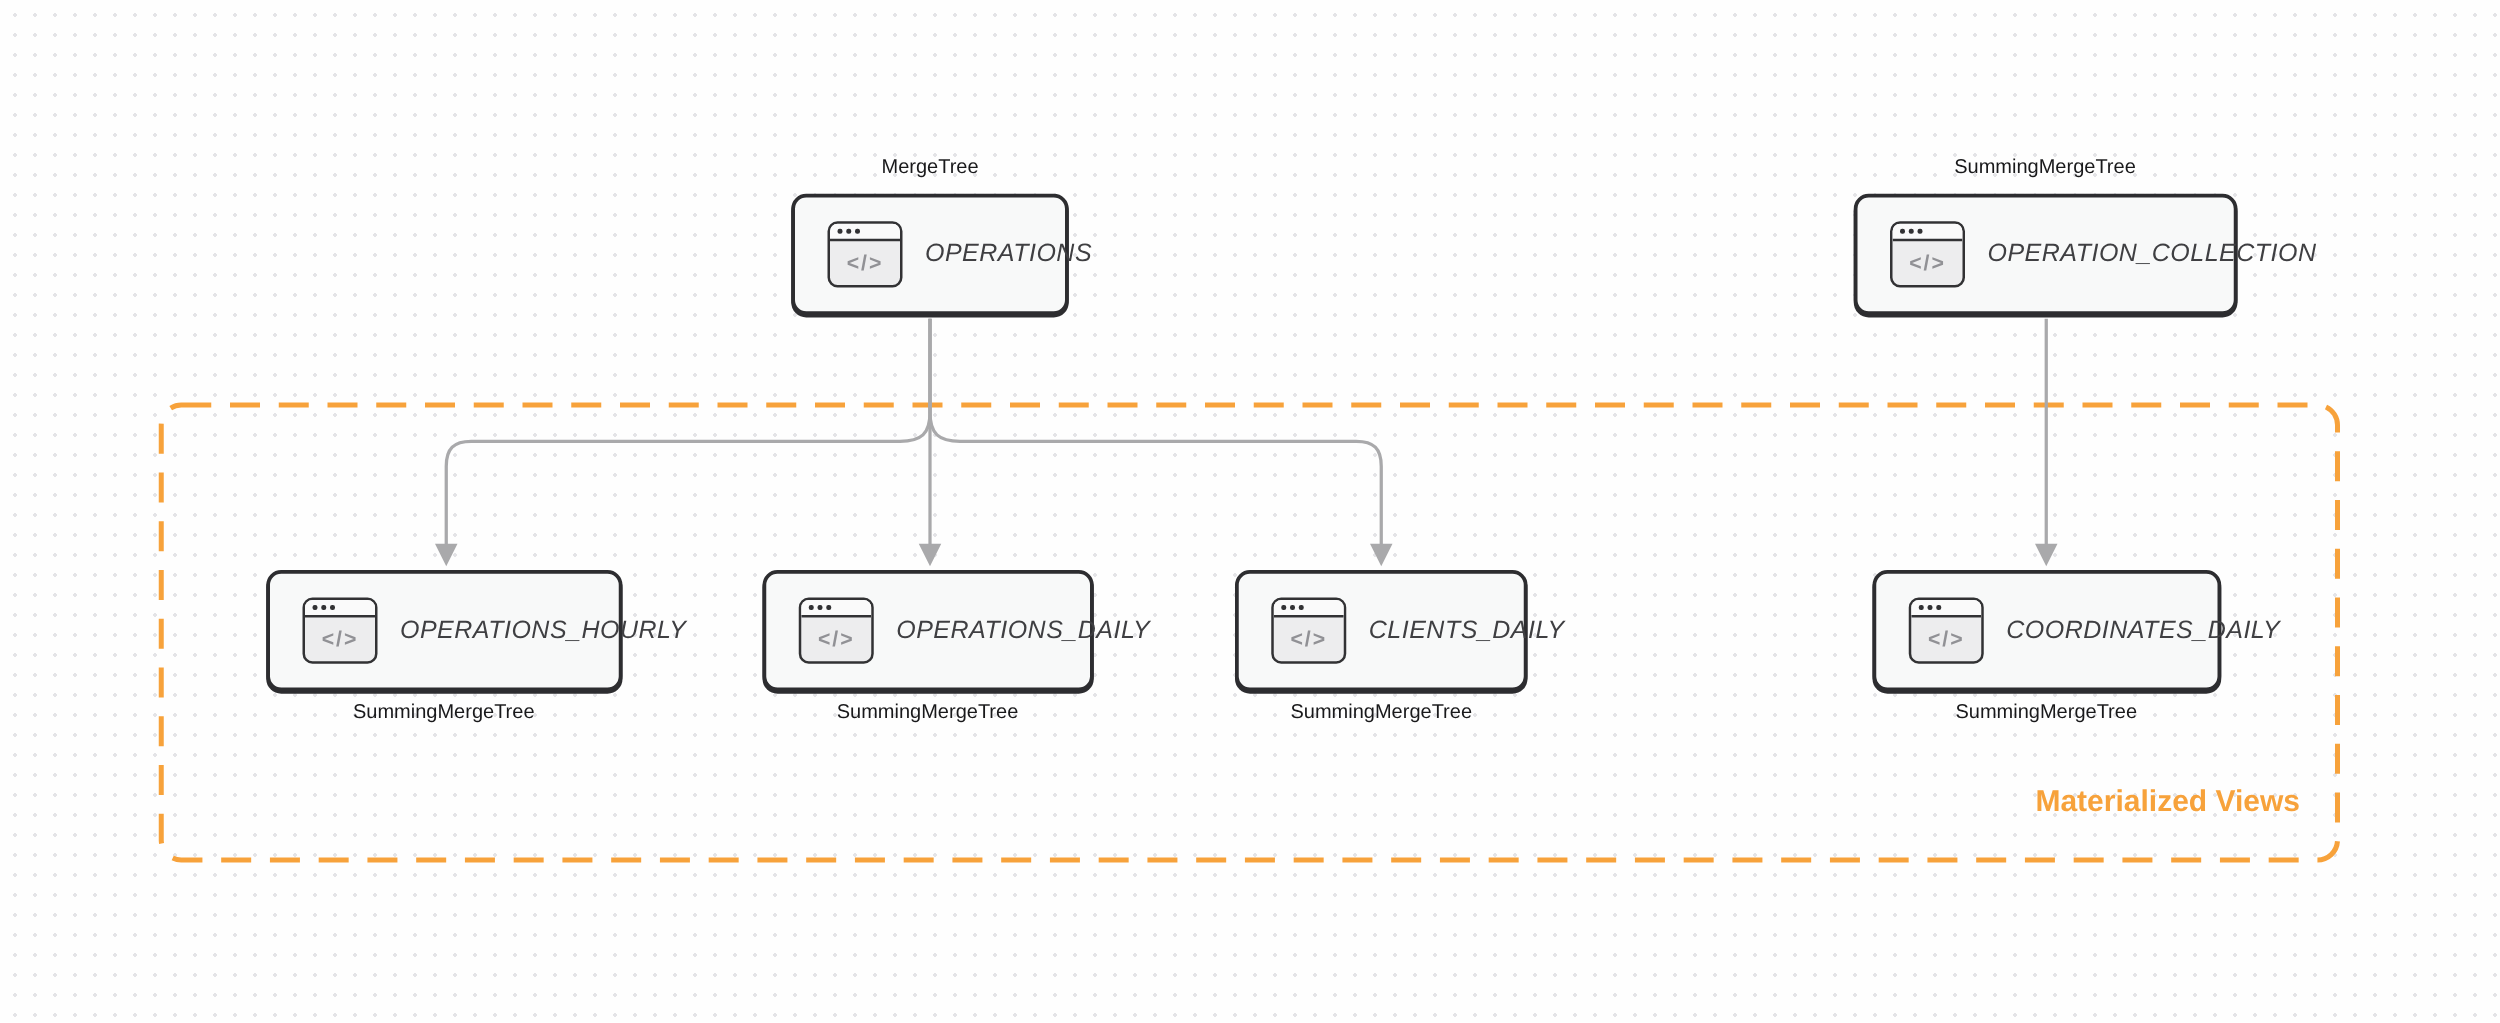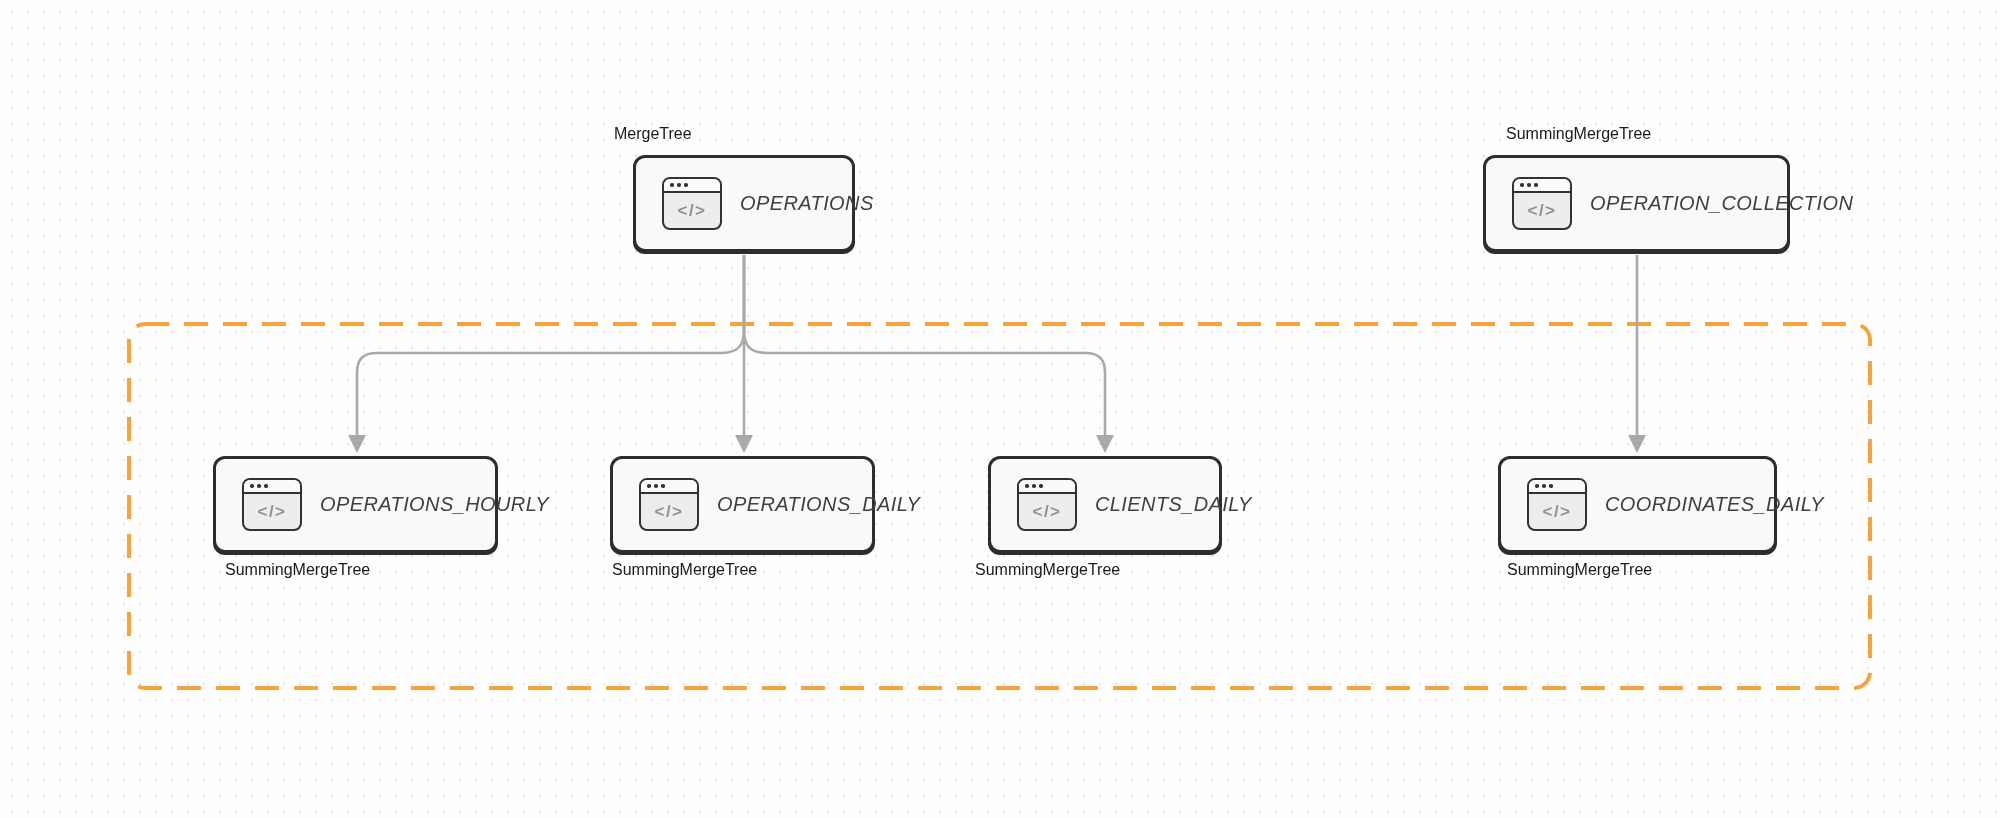--- a/index.html
+++ b/index.html
@@ -74,21 +74,21 @@
     color:#919195;
     font-weight:700;
     font-size:17px;
     letter-spacing:1.5px;
   }
 
   
   .engine-label{
     position:absolute;
     width:260px;
-    text-align:left;
+    text-align:center;
     font-size:16px;
     color:#19191b;
     white-space:nowrap;
   }
   .el-operations{left:614px;top:125px;}
   .el-operation-collection{left:1506px;top:125px;}
   .el-operations-hourly{left:225px;top:561px;}
   .el-operations-daily{left:612px;top:561px;}
   .el-clients-daily{left:975px;top:561px;}
   .el-coordinates-daily{left:1507px;top:561px;}
@@ -198,14 +198,15 @@
       <span class="bi-top">
           <span class="bi-dot"></span>
           <span class="bi-dot"></span>
           <span class="bi-dot"></span>
         </span>
       <span class="bi-body">&lt;/&gt;</span>
     </span>
     <span class="node-title">COORDINATES_DAILY</span>
   </div>
 
+  <div class="mv-label">Materialized Views</div>
 
 </div>
 
 </body></html>

